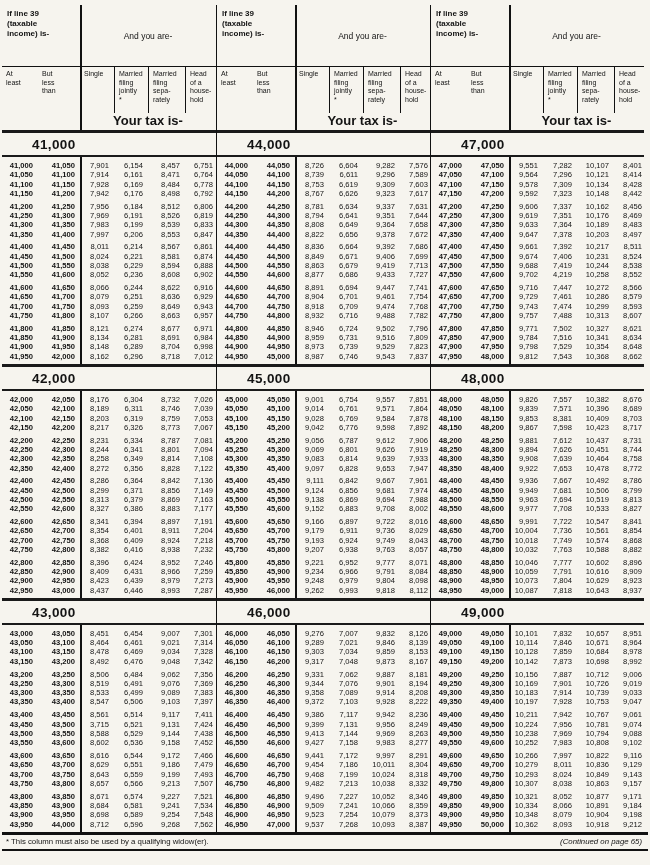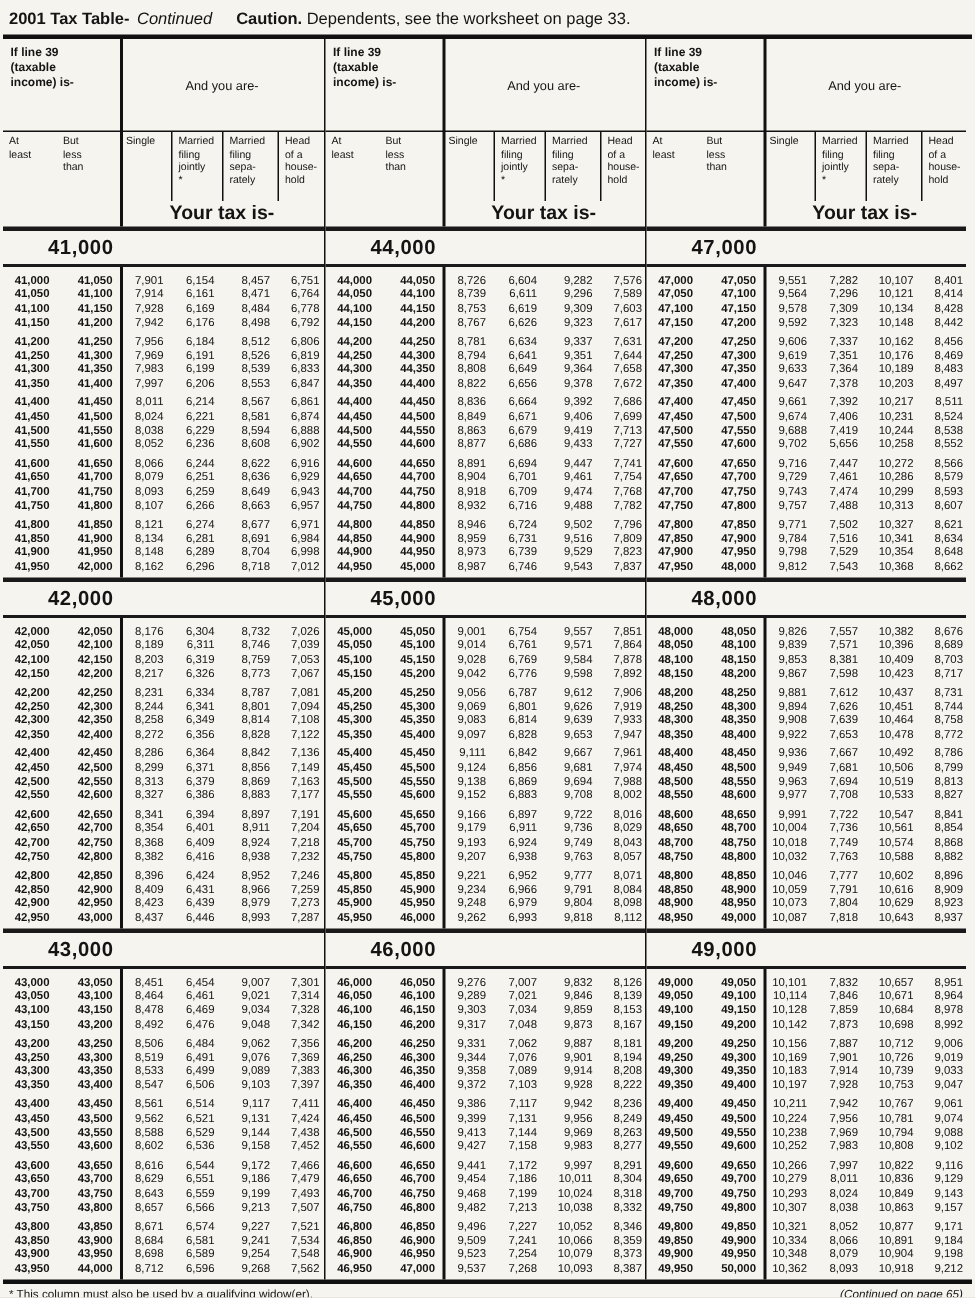--- a/index.html
+++ b/index.html
@@ -41,23 +41,20 @@
   .inc{font-weight:bold;}
   .cell.c5{padding-right:3px;}
   
   .footer{border-top:3px solid #111;border-bottom:2px solid #111;display:flex;justify-content:space-between;align-items:center;font-size:7.8px;padding:2px 6px 3px 4px;}
   .foot-cont{font-style:italic;}
 </style>
 </head>
 <body>
 
 <div class="page">
-  <div class="titlebar">
-    <span class="tb">2001 Tax Table-</span><span class="ti">Continued</span><span class="tc">Caution.</span><span class="tn">Dependents, see the worksheet on page 33.</span>
-  </div>
 
   <div class="panels" id="panels">
       <div class="panel">
     <div class="phead">
       <div class="ph-top">
         <div class="ph-income">If line 39
 (taxable
 income) is-</div>
         <div class="ph-andyou">And you are-</div>
       </div>
@@ -513,21 +510,21 @@
                 <span class="cell c0 inc">43,400</span>
                 <span class="cell c1 inc">43,450</span>
                 <span class="cell c2 tax">8,561</span>
                 <span class="cell c3 tax">6,514</span>
                 <span class="cell c4 tax">9,117</span>
                 <span class="cell c5 tax">7,411</span>
               </div>
               <div class="row">
                 <span class="cell c0 inc">43,450</span>
                 <span class="cell c1 inc">43,500</span>
-                <span class="cell c2 tax">9,562</span>
+                <span class="cell c2 tax">3,715</span>
                 <span class="cell c3 tax">6,521</span>
                 <span class="cell c4 tax">9,131</span>
                 <span class="cell c5 tax">7,424</span>
               </div>
               <div class="row">
                 <span class="cell c0 inc">43,500</span>
                 <span class="cell c1 inc">43,550</span>
                 <span class="cell c2 tax">8,588</span>
                 <span class="cell c3 tax">6,529</span>
                 <span class="cell c4 tax">9,144</span>
@@ -1298,21 +1295,21 @@
                 <span class="cell c1 inc">47,550</span>
                 <span class="cell c2 tax">9,688</span>
                 <span class="cell c3 tax">7,419</span>
                 <span class="cell c4 tax">10,244</span>
                 <span class="cell c5 tax">8,538</span>
               </div>
               <div class="row">
                 <span class="cell c0 inc">47,550</span>
                 <span class="cell c1 inc">47,600</span>
                 <span class="cell c2 tax">9,702</span>
-                <span class="cell c3 tax">5,656</span>
+                <span class="cell c3 tax">4,219</span>
                 <span class="cell c4 tax">10,258</span>
                 <span class="cell c5 tax">8,552</span>
               </div>
             </div>
             <div class="rgroup">
               <div class="row">
                 <span class="cell c0 inc">47,600</span>
                 <span class="cell c1 inc">47,650</span>
                 <span class="cell c2 tax">9,716</span>
                 <span class="cell c3 tax">7,447</span>

